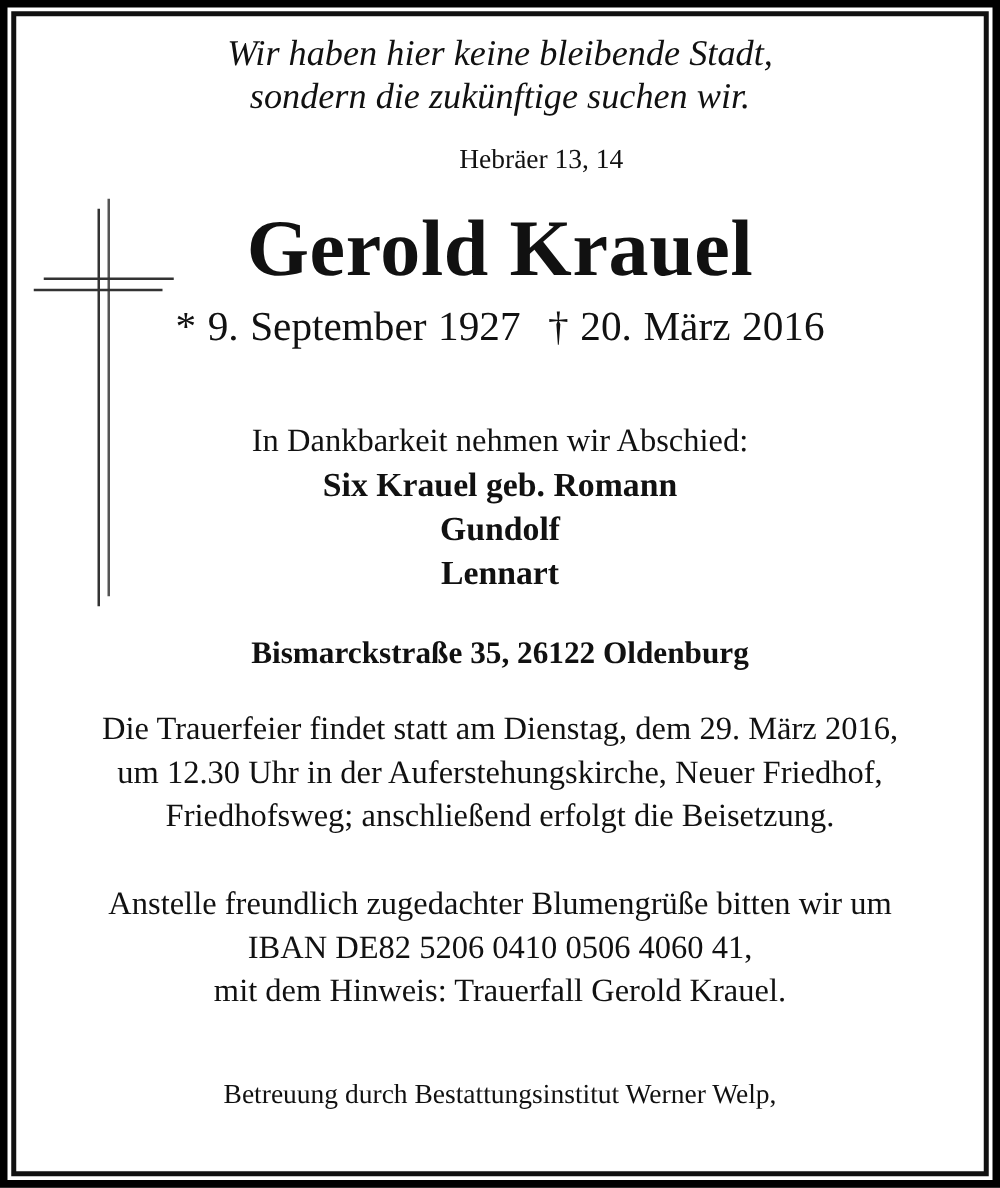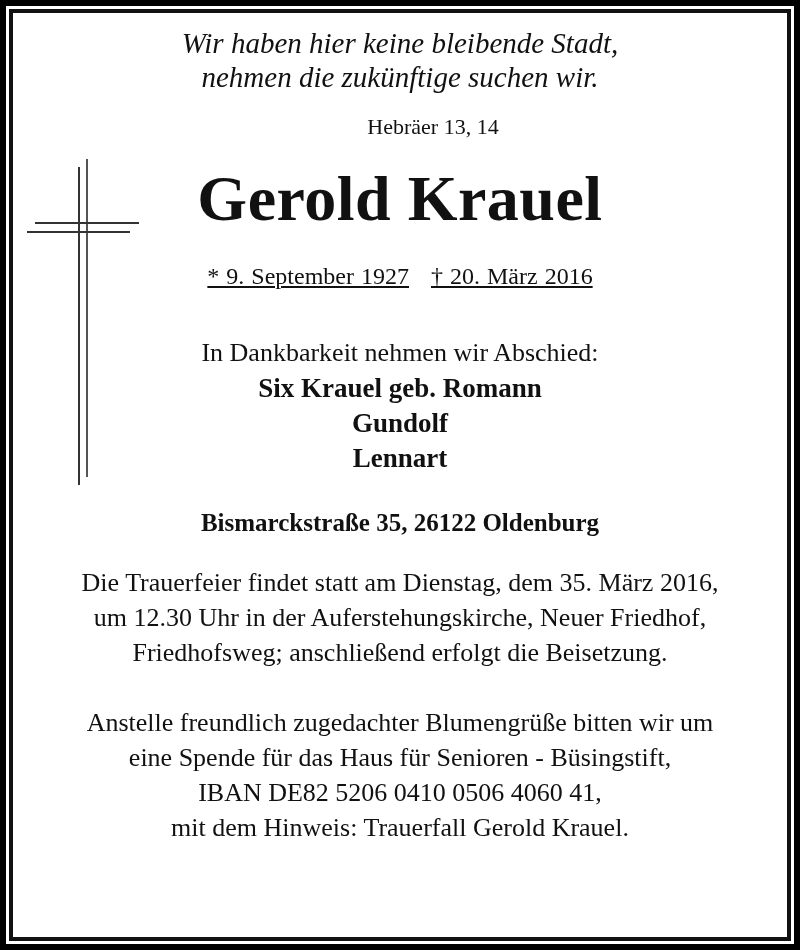--- a/index.html
+++ b/index.html
@@ -69,24 +69,23 @@
       padding-left: 33px;
     }
     .name {
       top: 163px;
       font-size: 64px;
       font-weight: bold;
       letter-spacing: 0.5px;
       line-height: 72px;
     }
     .dates {
-      top: 262px;
-      font-size: 24px;
+      top: 243px;
+      font-size: 33px;
       word-spacing: 1px;
-      text-decoration: underline;
     }
     .dates .gap { display:inline-block; width:22px; }
     .thanks {
       top: 337px;
       font-size: 26px;
     }
     .family {
       top: 371px;
       font-size: 27px;
       font-weight: bold;
@@ -124,21 +123,21 @@
 
 <div class="cross">
   <div class="v1"></div>
   <div class="v2"></div>
   <div class="h1"></div>
   <div class="h2"></div>
 </div>
 
 <div class="block quote">
   <span class="line">Wir haben hier keine bleibende Stadt,</span>
-  <span class="line">nehmen die zukünftige suchen wir.</span>
+  <span class="line">sondern die zukünftige suchen wir.</span>
 </div>
 
 <div class="block reference">Hebräer 13, 14</div>
 
 <div class="block name">Gerold Krauel</div>
 
 <div class="block dates">
   <span>* 9. September 1927</span><span class="gap"></span><span>† 20. März 2016</span>
 </div>
 
@@ -146,26 +145,26 @@
 
 <div class="block family">
   <span class="line">Six Krauel geb. Romann</span>
   <span class="line">Gundolf</span>
   <span class="line">Lennart</span>
 </div>
 
 <div class="block address">Bismarckstraße 35, 26122 Oldenburg</div>
 
 <div class="block ceremony">
-  <span class="line">Die Trauerfeier findet statt am Dienstag, dem 35. März 2016,</span>
+  <span class="line">Die Trauerfeier findet statt am Dienstag, dem 29. März 2016,</span>
   <span class="line">um 12.30 Uhr in der Auferstehungskirche, Neuer Friedhof,</span>
   <span class="line">Friedhofsweg; anschließend erfolgt die Beisetzung.</span>
 </div>
 
 <div class="block donation">
   <span class="line">Anstelle freundlich zugedachter Blumengrüße bitten wir um</span>
-  <span class="line">eine Spende für das Haus für Senioren - Büsingstift,</span>
   <span class="line">IBAN DE82 5206 0410 0506 4060 41,</span>
   <span class="line">mit dem Hinweis: Trauerfall Gerold Krauel.</span>
 </div>
 
 <div class="block undertaker">
+  <span class="line">Betreuung durch Bestattungsinstitut Werner Welp,</span>
 </div>
 
 </body></html>

